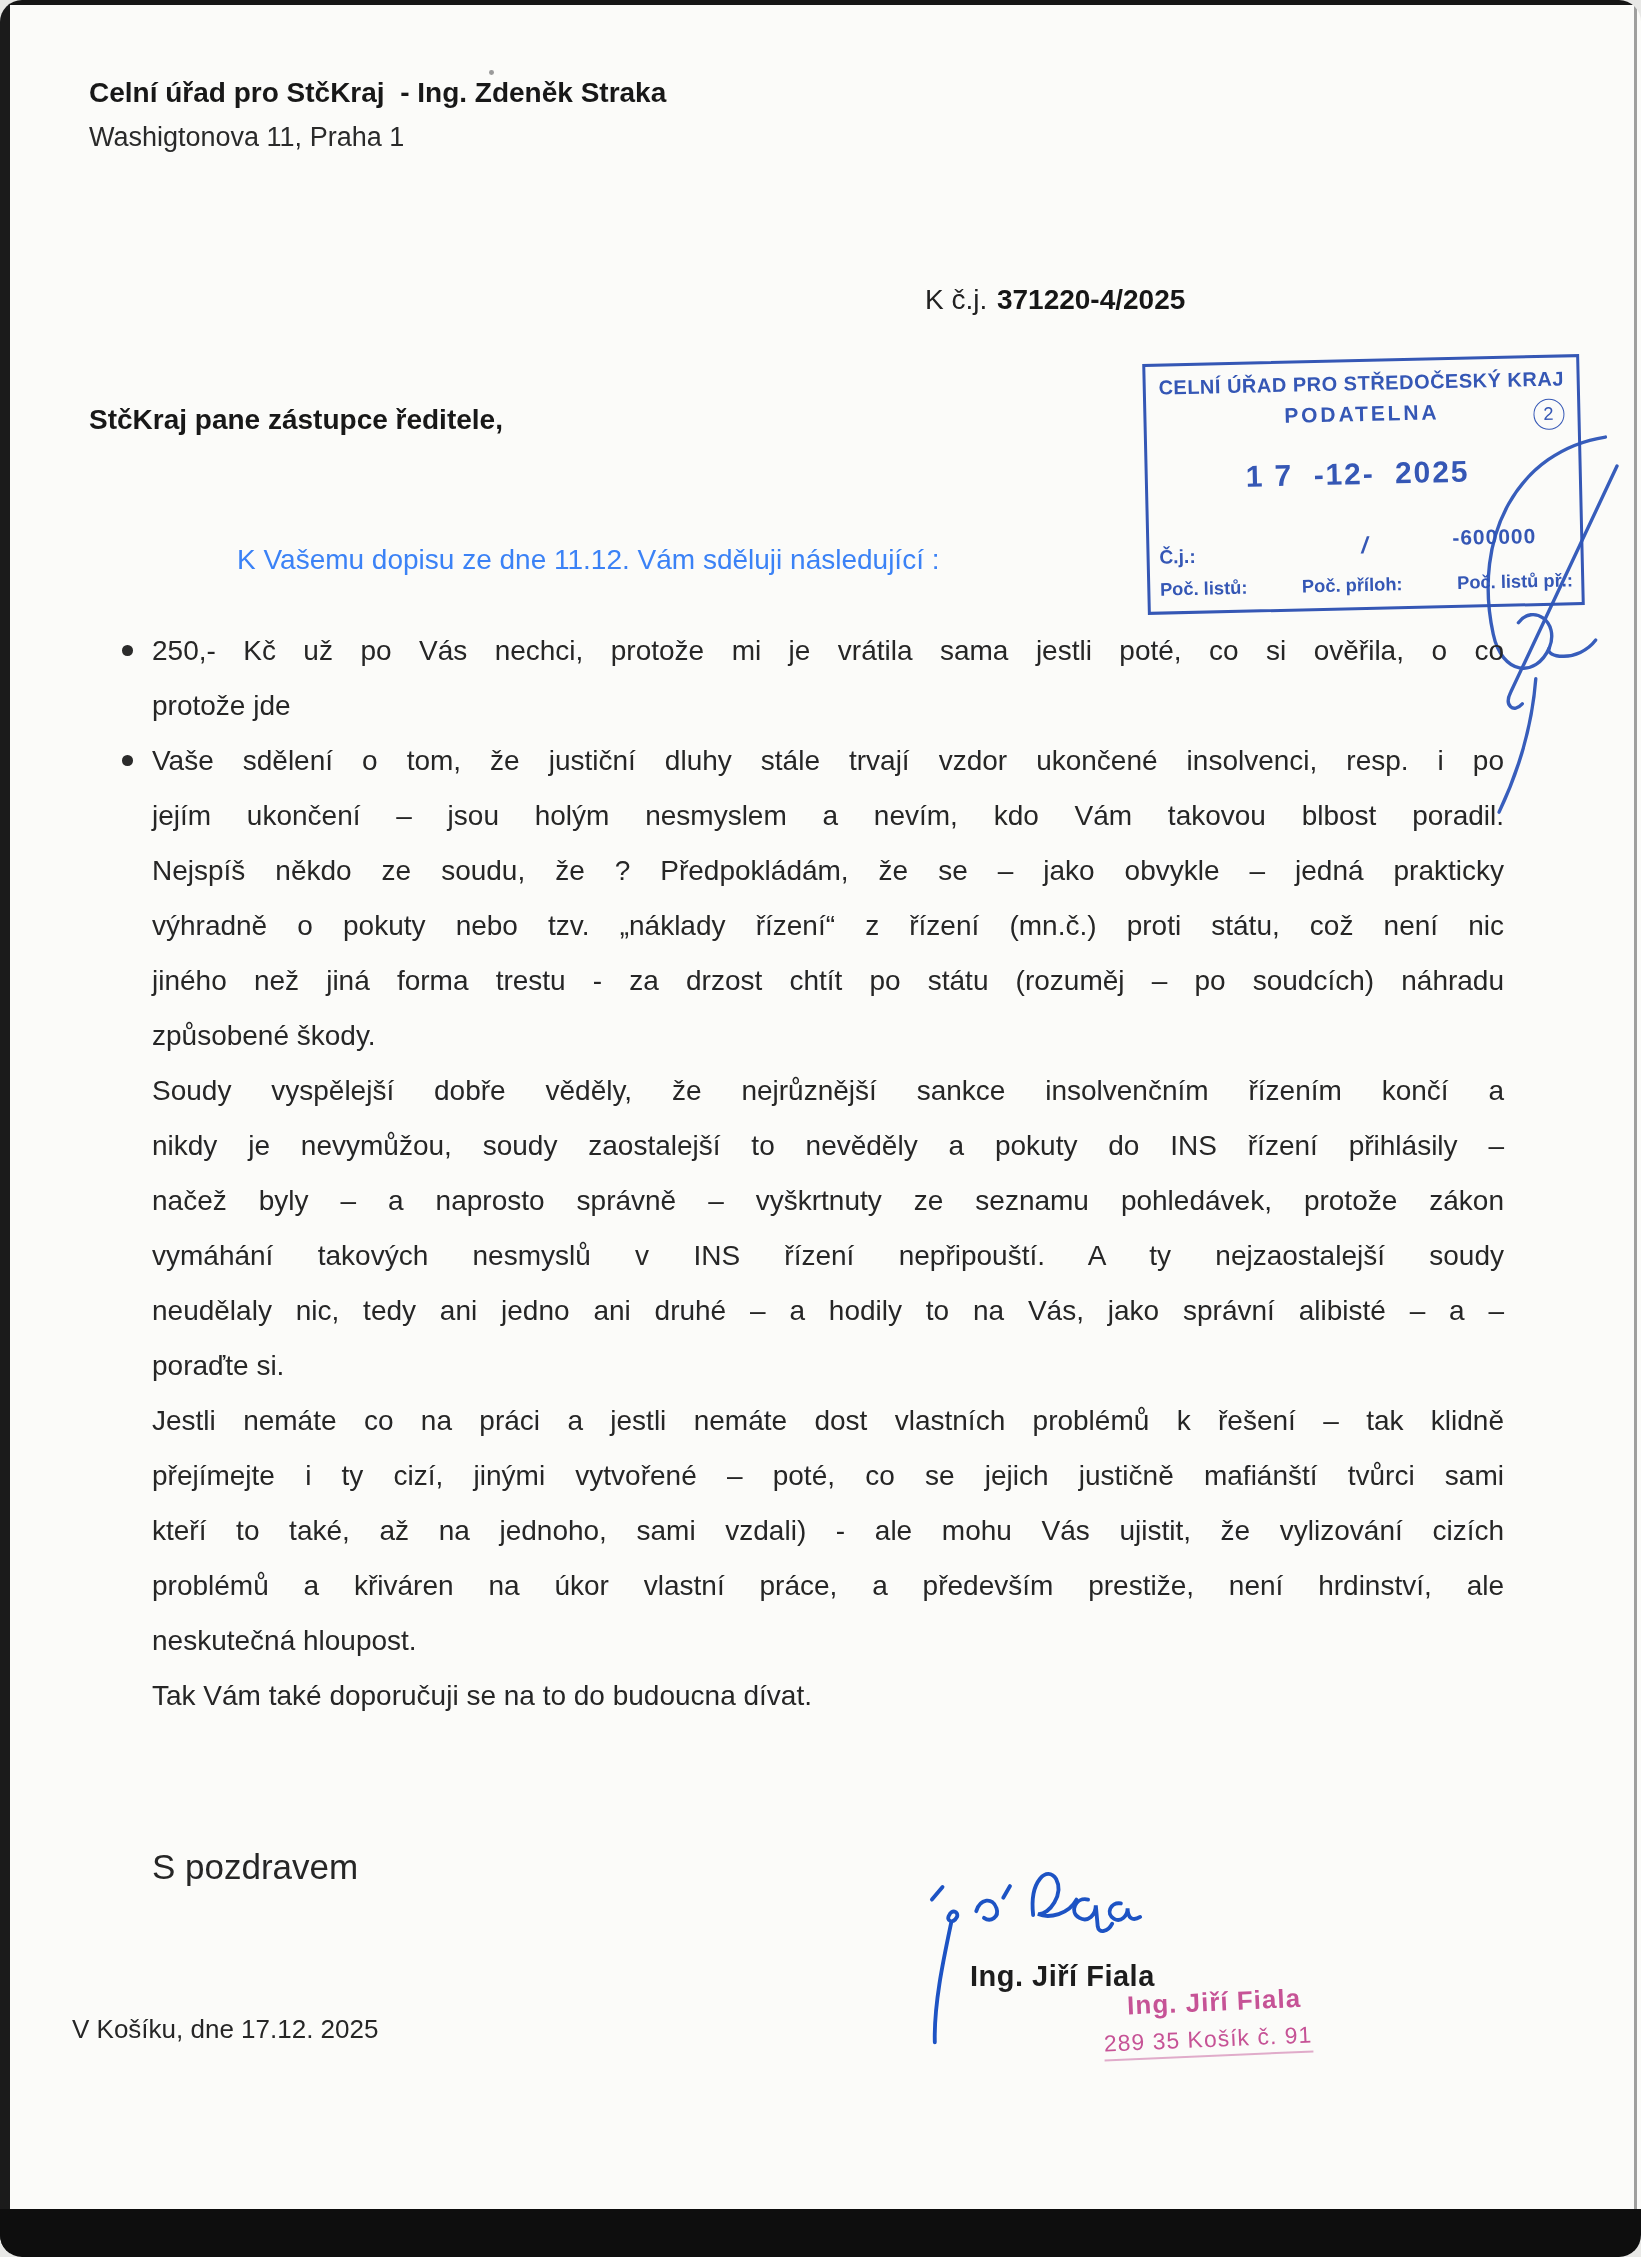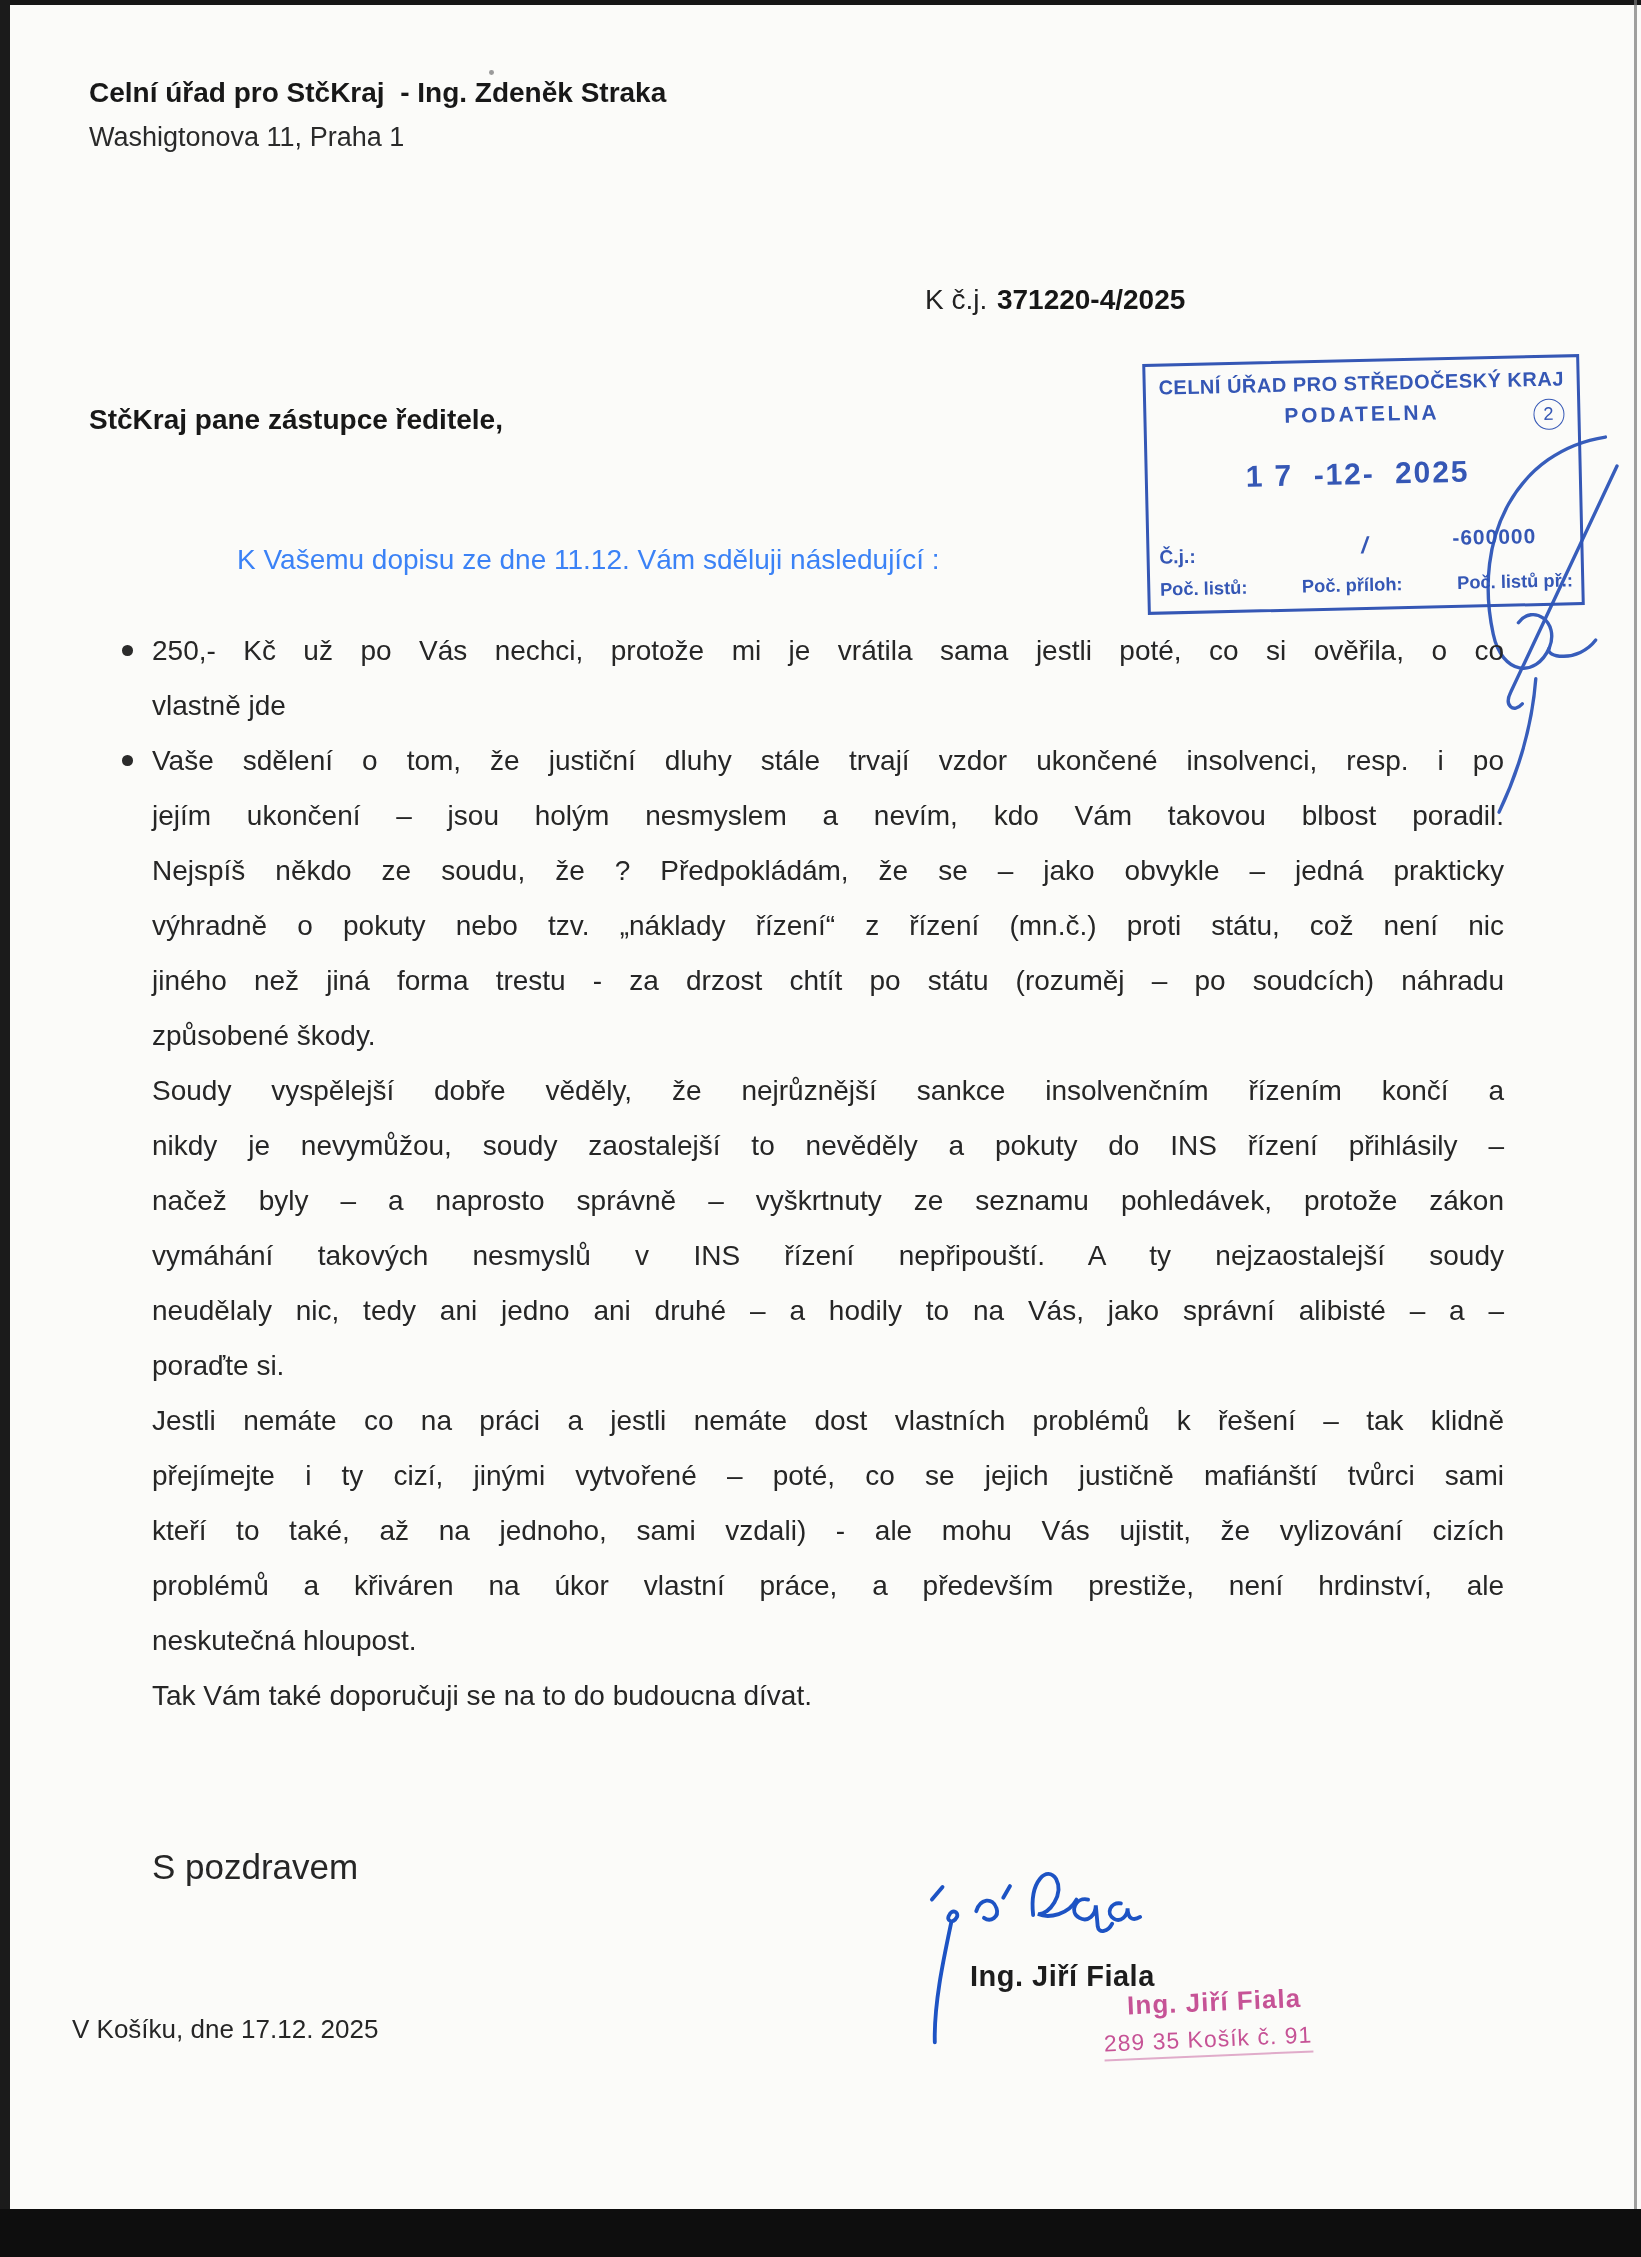--- a/index.html
+++ b/index.html
@@ -1,20 +1,21 @@
 <!DOCTYPE html>
 <html><head>
 <meta charset="utf-8">
 <style>
   html,body{margin:0;padding:0;background:#e8e8e6;}
   .page{
     position:relative;width:1641px;height:2257px;margin:0 auto;
     background:#fbfbf9;overflow:hidden;
     font-family:"Liberation Sans","DejaVu Sans",sans-serif;
     color:#262626;
+    border-radius:22px;
   }
   
   .edge-top{position:absolute;left:0;top:0;width:100%;height:4.8px;background:#161616;}
   .edge-left{position:absolute;left:0;top:0;width:9.7px;height:100%;background:#1b1b1b;}
   .edge-bottom{position:absolute;left:0;bottom:0;width:100%;height:48px;background:#0e0e0e;}
   .edge-right{position:absolute;left:1634px;top:0;width:2.9px;height:100%;background:#777;opacity:.7;}
   .speck{position:absolute;left:489px;top:70px;width:4.8px;height:4.8px;border-radius:50%;background:#9a9a9a;}
   .abs{position:absolute;}
 
   .sender-line1{left:89px;top:77px;font-size:28px;font-weight:bold;color:#181818;white-space:pre;}
@@ -104,21 +105,21 @@
       <path d="M110,246 C104,256 140,262 158,238"></path>
       <path d="M96,278 C92,330 76,378 58,416"></path>
     </g>
   </svg>
 
   <div class="abs salutation">StčKraj pane zástupce ředitele,</div>
   <div class="abs intro">K Vašemu dopisu ze dne 11.12. Vám sděluji následující :</div>
 
   <div class="abs letter-body">
       <div class="line bullet-first j">250,- Kč už po Vás nechci, protože mi je vrátila sama jestli poté, co si ověřila, o co</div>
-      <div class="line cont">vlastně jde</div>
+      <div class="line cont">protože jde</div>
       <div class="line bullet-first j">Vaše sdělení o tom, že justiční dluhy stále trvají vzdor ukončené insolvenci, resp. i po</div>
       <div class="line cont j">jejím ukončení – jsou holým nesmyslem a nevím, kdo Vám takovou blbost poradil.</div>
       <div class="line cont j">Nejspíš někdo ze soudu, že ? Předpokládám, že se – jako obvykle – jedná prakticky</div>
       <div class="line cont j">výhradně o pokuty nebo tzv. „náklady řízení“ z řízení (mn.č.) proti státu, což není nic</div>
       <div class="line cont j">jiného než jiná forma trestu - za drzost chtít po státu (rozuměj – po soudcích) náhradu</div>
       <div class="line cont">způsobené škody.</div>
       <div class="line plain j">Soudy vyspělejší dobře věděly, že nejrůznější sankce insolvenčním řízením končí a</div>
       <div class="line plain j">nikdy je nevymůžou, soudy zaostalejší to nevěděly a pokuty do INS řízení přihlásily –</div>
       <div class="line plain j">načež byly – a naprosto správně – vyškrtnuty ze seznamu pohledávek, protože zákon</div>
       <div class="line plain j">vymáhání takových nesmyslů v INS řízení nepřipouští. A ty nejzaostalejší soudy</div>

